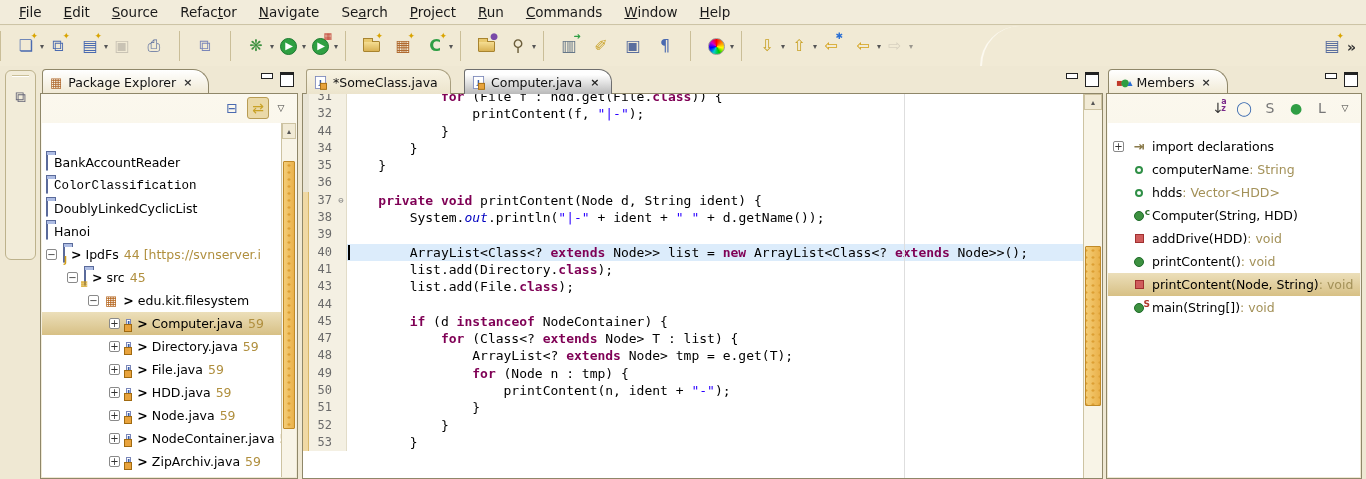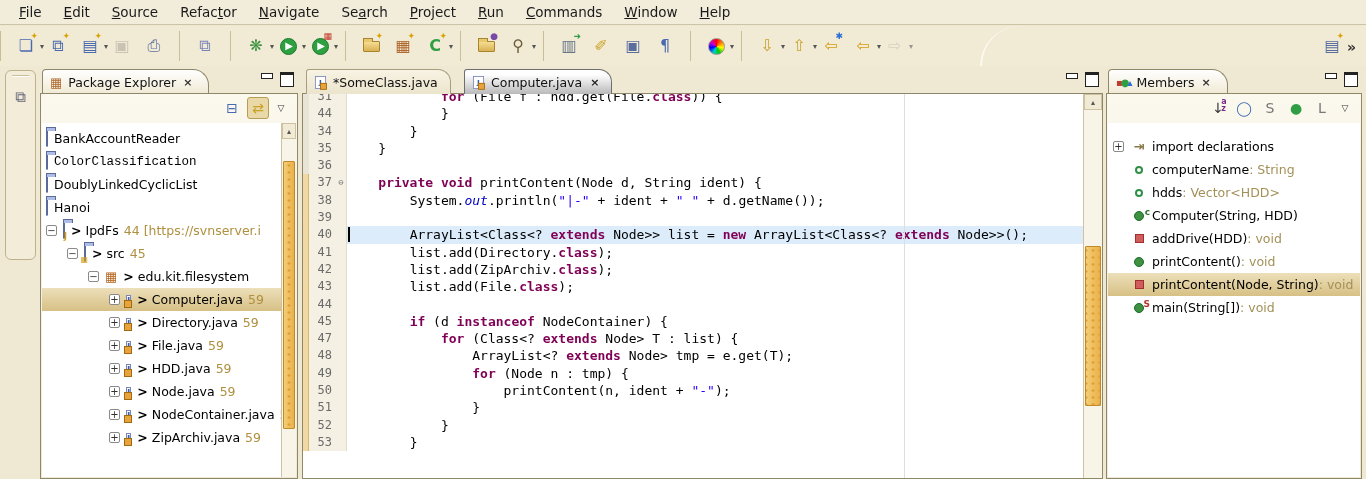--- a/index.html
+++ b/index.html
@@ -77,21 +77,21 @@
     justify-content:center; border-radius:3px; }
   .vtbtn .glyph { font-size:14px; }
   .vtbtn.pressed { background:#ead9a8; border:1px solid #b89c54; }
   .vmenu { font-size:9px; color:#333; width:16px; text-align:center; }
   .vcontent { position:absolute; left:1px; right:1px; top:29px; bottom:1px;
     background:#ffffff; overflow:hidden; }
 
   
   #pkg { left:40px; width:258px; }
   .tree { position:absolute; left:0; top:0; right:15px; bottom:0; overflow:hidden;
-    padding-top:4px; }
+    padding-top:28px; }
   .trow { display:flex; align-items:center; height:23px; white-space:nowrap;
     font-size:12.5px; color:#000; overflow:hidden; }
   .trow.sel { background:linear-gradient(#ecdfba,#d7c085); }
   .exp { width:11px; height:11px; border:1px solid #8a8a8a; background:#fff;
     border-radius:2px; font-size:10px; line-height:9px; text-align:center; color:#333;
     margin-right:6px; flex:none; }
   .ticon { flex:none; margin-right:6px; position:relative; }
   .folder { width:17px; height:12px; border-radius:1px; position:relative;
     background:linear-gradient(#c3d0ef,#8fa3d4); border:1px solid #5a6a9a; }
   .folder::before { content:''; position:absolute; left:-1px; top:-4px; width:8px; height:3px;
@@ -455,20 +455,26 @@
       <div id="codewrap" data-interactable="true">
         <div id="codelines" data-interactable="false">
             <div class="cl" data-interactable="true">
               <span class="rstrip" data-interactable="false"></span>
               <span class="lnum" data-interactable="true">31</span>
               <span class="lfold" data-interactable="false"></span>
               <span class="ltext" data-interactable="true">            <span class="kw" data-interactable="false">for</span><span data-interactable="false"> (File f : hdd.get(File.</span><span class="kw" data-interactable="false">class</span><span data-interactable="false">)) {</span></span>
             </div>
             <div class="cl" data-interactable="true">
               <span class="rstrip" data-interactable="false"></span>
+              <span class="lnum" data-interactable="true">32</span>
+              <span class="lfold" data-interactable="false"></span>
+              <span class="ltext" data-interactable="true">                <span data-interactable="false">printContent(f, </span><span class="str" data-interactable="false">"|-"</span><span data-interactable="false">);</span></span>
+            </div>
+            <div class="cl" data-interactable="true">
+              <span class="rstrip" data-interactable="false"></span>
               <span class="lnum" data-interactable="true">44</span>
               <span class="lfold" data-interactable="false"></span>
               <span class="ltext" data-interactable="true">            <span data-interactable="false">}</span></span>
             </div>
             <div class="cl" data-interactable="true">
               <span class="rstrip" data-interactable="false"></span>
               <span class="lnum" data-interactable="true">34</span>
               <span class="lfold" data-interactable="false"></span>
               <span class="ltext" data-interactable="true">        <span data-interactable="false">}</span></span>
             </div>
@@ -506,26 +512,20 @@
               <span class="rstrip" data-interactable="false"></span>
               <span class="lnum" data-interactable="true">40</span>
               <span class="lfold" data-interactable="false"></span>
               <span class="ltext" data-interactable="true"><span class="caret" data-interactable="false"></span>        <span data-interactable="false">ArrayList&lt;Class&lt;? </span><span class="kw" data-interactable="false">extends</span><span data-interactable="false"> Node&gt;&gt; list = </span><span class="kw" data-interactable="false">new</span><span data-interactable="false"> ArrayList&lt;Class&lt;? </span><span class="kw" data-interactable="false">extends</span><span data-interactable="false"> Node&gt;&gt;();</span></span>
             </div>
             <div class="cl range" data-interactable="true">
               <span class="rstrip" data-interactable="false"></span>
               <span class="lnum" data-interactable="true">41</span>
               <span class="lfold" data-interactable="false"></span>
               <span class="ltext" data-interactable="true">        <span data-interactable="false">list.add(Directory.</span><span class="kw" data-interactable="false">class</span><span data-interactable="false">);</span></span>
-            </div>
-            <div class="cl range" data-interactable="true">
-              <span class="rstrip" data-interactable="false"></span>
-              <span class="lnum" data-interactable="true">42</span>
-              <span class="lfold" data-interactable="false"></span>
-              <span class="ltext" data-interactable="true">        <span data-interactable="false">list.add(ZipArchiv.</span><span class="kw" data-interactable="false">class</span><span data-interactable="false">);</span></span>
             </div>
             <div class="cl range" data-interactable="true">
               <span class="rstrip" data-interactable="false"></span>
               <span class="lnum" data-interactable="true">43</span>
               <span class="lfold" data-interactable="false"></span>
               <span class="ltext" data-interactable="true">        <span data-interactable="false">list.add(File.</span><span class="kw" data-interactable="false">class</span><span data-interactable="false">);</span></span>
             </div>
             <div class="cl range" data-interactable="true">
               <span class="rstrip" data-interactable="false"></span>
               <span class="lnum" data-interactable="true">44</span>

